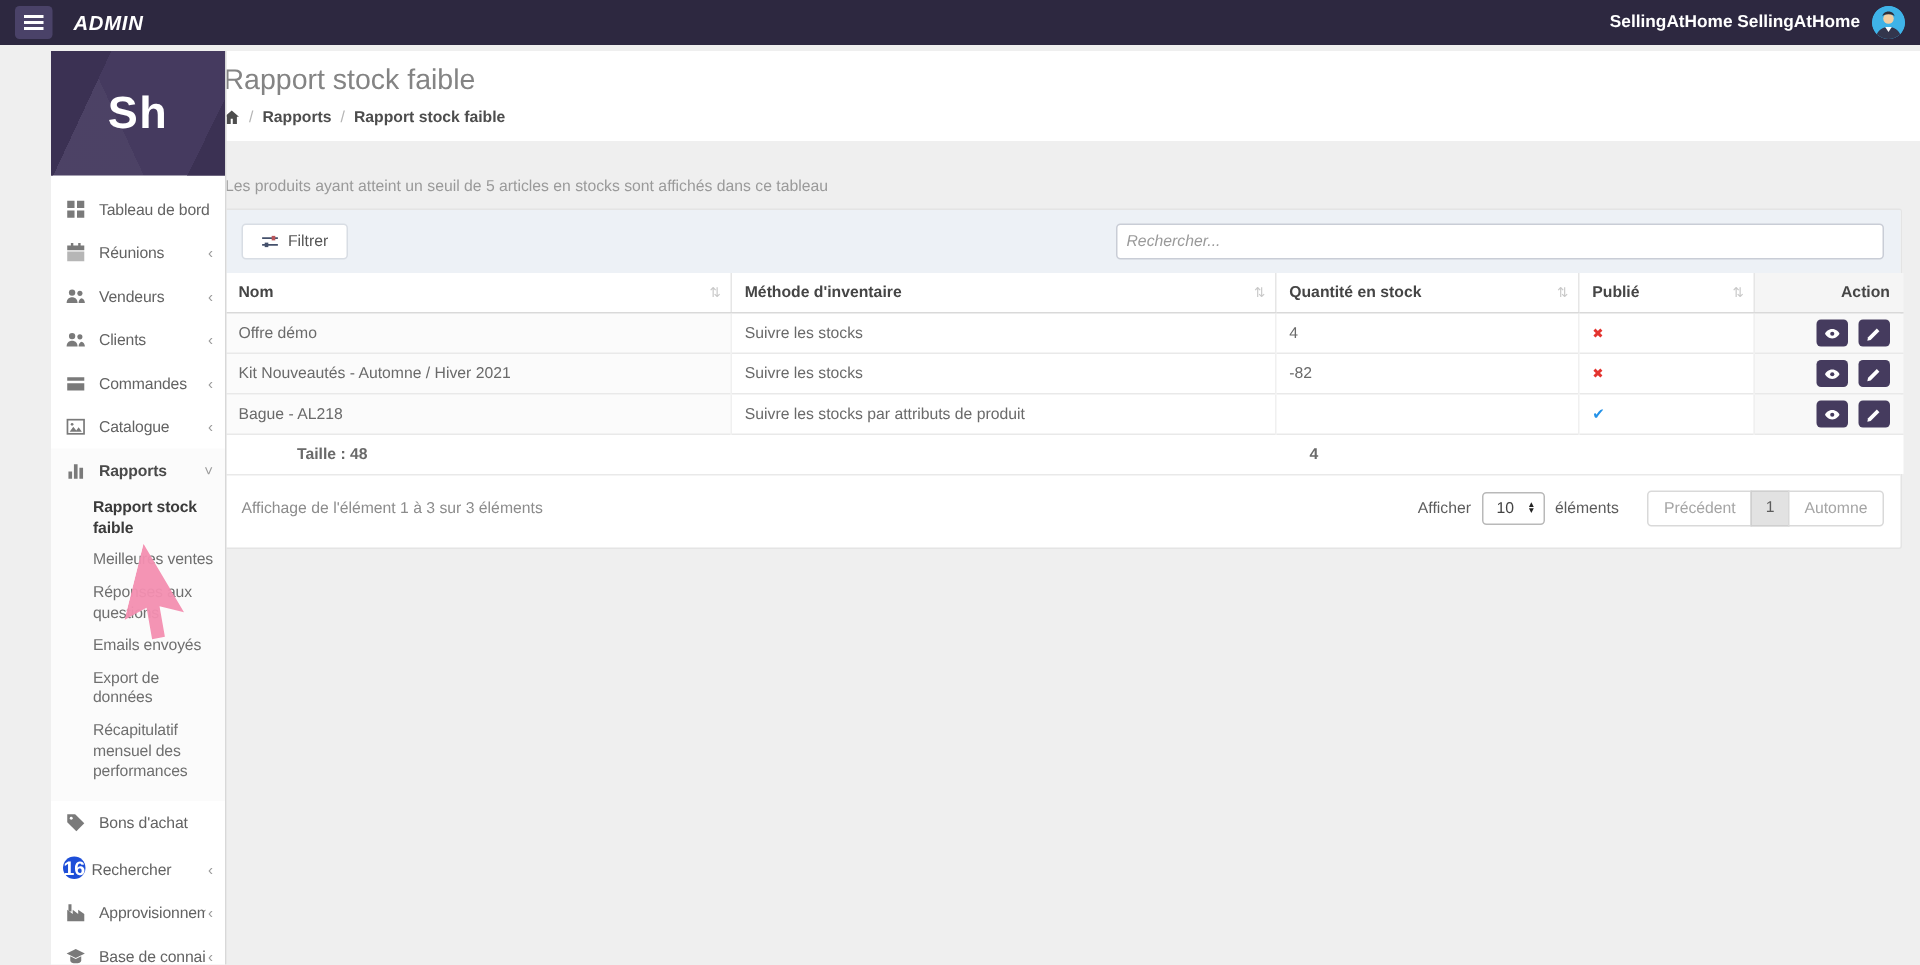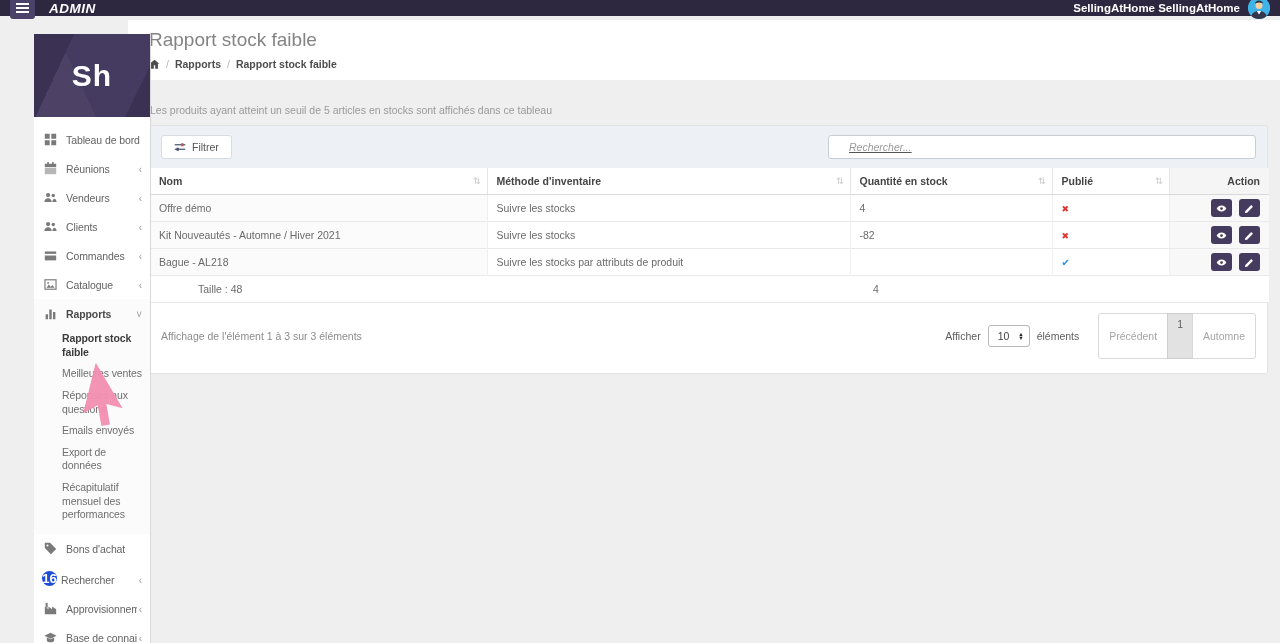--- a/index.html
+++ b/index.html
@@ -1,20 +1,20 @@
 <!DOCTYPE html>
 <html><head>
 <meta charset="utf-8">
 <style>
   * { margin:0; padding:0; box-sizing:border-box; }
   html,body { width:1280px; height:643px; overflow:hidden;
     font-family:"Liberation Sans","DejaVu Sans",sans-serif; background:#efefef; }
 
   
-  .topbar { height:16px; background:#2d2840; display:flex; align-items:center; padding:0 10px; }
+  .topbar { height:30px; background:#2d2840; display:flex; align-items:center; padding:0 10px; }
   .hamburger { width:25px; height:22px; background:#4a4268; border:none; border-radius:3px;
     display:flex; flex-direction:column; justify-content:center; gap:2px; align-items:center; cursor:pointer; }
   .hamburger i { display:block; width:13px; height:2px; background:#fff; }
   .brand { color:#fff; font-style:italic; font-weight:bold; font-size:13.5px; letter-spacing:.5px; margin-left:14px; }
   .topbar-spacer { flex:1; }
   .userbox { display:flex; align-items:center; gap:8px; cursor:pointer; }
   .username { color:#fff; font-size:11.5px; font-weight:bold; }
   .avatar { width:22px; height:22px; border-radius:50%; overflow:hidden; background:#3fb3e8; }
 
   .gradient-bar { height:4px;
@@ -57,55 +57,55 @@
 
   .content { flex:1; background:#efefef; padding:0 12px 0 21px; }
   .info-text { font-size:10.5px; color:#9a9a9a; padding:24px 0 9px 1px; }
 
   .card { background:#fff; border:1px solid #e4e4e4; border-radius:2px; }
   .toolbar { background:#edf1f6; padding:9px 11px; display:flex; align-items:center; }
   .filter-btn { background:#fff; border:1px solid #d8dde4; border-radius:3px; padding:5px 12px;
     font-size:10.5px; color:#555; display:inline-flex; align-items:center; gap:6px; cursor:pointer; }
   .filter-btn svg { width:12px; height:12px; }
   .toolbar-spacer { flex:1; }
-  .search-input { width:428px; height:24px; border:1px solid #c9cdd6; border-radius:3px;
-    padding:0 20px; font-size:10.5px; font-style:italic; color:#555; background:#fff;
-    font-family:"Liberation Sans","DejaVu Sans",sans-serif;text-decoration:underline; }
+  .search-input { width:512px; height:24px; border:1px solid #c9cdd6; border-radius:3px;
+    padding:0 6px; font-size:10.5px; font-style:italic; color:#555; background:#fff;
+    font-family:"Liberation Sans","DejaVu Sans",sans-serif; }
   .search-input::placeholder { color:#9a9a9a; font-style:italic; }
 
   table { width:100%; border-collapse:collapse; table-layout:fixed; }
   th { text-align:left; font-size:10.5px; color:#454545; font-weight:bold; padding:7px 9px;
     border-bottom:1px solid #d9d9d9; border-right:1px solid #e6e6e6; position:relative; cursor:pointer; }
   th:last-child { border-right:none; text-align:right; background:#f5f5f5; cursor:default; }
   th .sort { position:absolute; right:6px; top:8px; color:#c9c9c9; font-size:9px; font-weight:normal; }
   td { font-size:10.5px; color:#6a6a6a; padding:7px 9px; border-top:1px solid #e9e9e9;
     border-right:1px solid #f0f0f0; }
   td:last-child { border-right:none; text-align:right; background:#f8f8f8; padding:4px 9px; }
   tbody td:first-child { background:#fbfbfb; }
-  tr.subrow td { border-right:none; background:#fff !important; }
+  tr.subrow td { border-right:none; background:#fff !important;font-weight:bold; }
   tr.subrow td.sub-label { padding-left:48px; }
   tr.subrow td.sub-qty { padding-left:23px; }
   .pub-mark { font-size:9px; font-weight:bold; }
   .pub-no { color:#e3342f; }
   .pub-yes { color:#2492e8; font-size:10px; }
   .act-btn { width:21px; height:18px; background:#453b5e; border:none; border-radius:3px;
     display:inline-flex; align-items:center; justify-content:center; margin-left:4px; cursor:pointer; vertical-align:middle; }
   .act-btn svg { width:11px; height:11px; }
 
   .table-footer { display:flex; align-items:center; justify-content:space-between;
     padding:10px 11px 14px; border-top:1px solid #e9e9e9; }
   .showing { font-size:10.5px; color:#8c8c8c; }
   .footer-right { display:flex; align-items:center; gap:7px; font-size:10.5px; color:#5c5c5c; }
   .len-select { width:42px; height:22px; border:1px solid #b9b9b9; border-radius:3px; background:#fff;
     display:inline-flex; align-items:center; padding:0 5px 0 9px; cursor:pointer; }
   .len-select .val { flex:1; font-size:10.5px; color:#444; }
   .spinner { display:flex; flex-direction:column; line-height:4.5px; font-size:5.5px; color:#222; }
   .pagination { display:flex; margin-left:12px; }
   .page-btn { border:1px solid #d9d9d9; background:#fff; font-size:10.5px; color:#a5a5a5;
-    padding:16px 10px; margin-left:-1px; cursor:pointer; text-decoration:none; }
+    padding:5px 10px; margin-left:-1px; cursor:pointer; text-decoration:none; }
   .page-btn:first-child { border-radius:3px 0 0 3px; margin-left:0; }
   .page-btn:last-child { border-radius:0 3px 3px 0; }
   .page-btn.current { background:#e2e2e2; color:#5c5c5c; border-color:#cfcfcf; padding:4px 9px; }
 </style>
 </head>
 <body>
 
 <header class="topbar">
   <button class="hamburger">
       <i></i>

